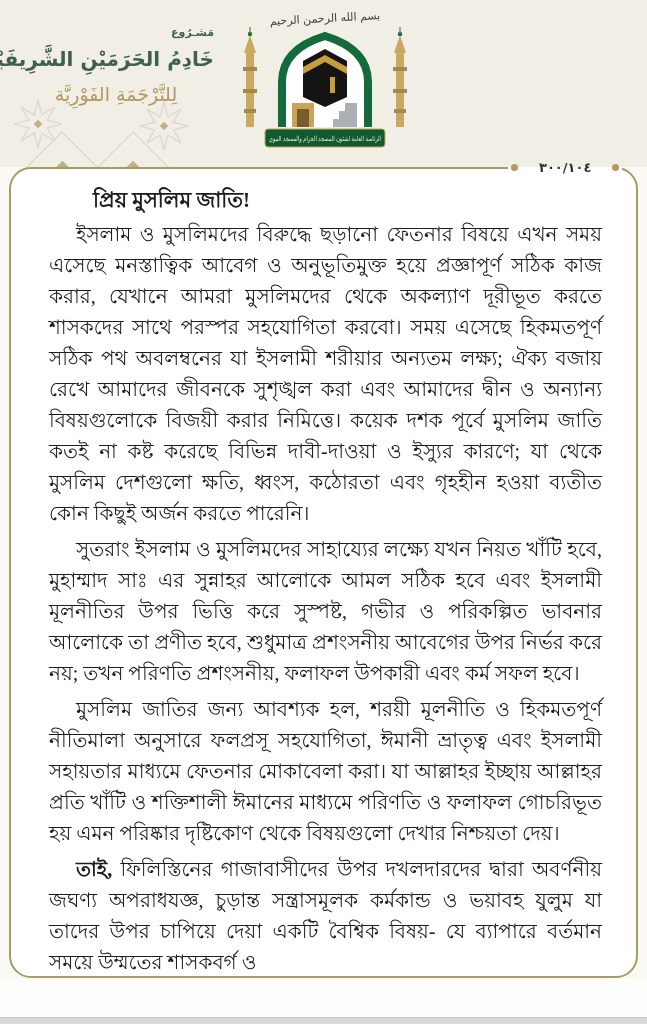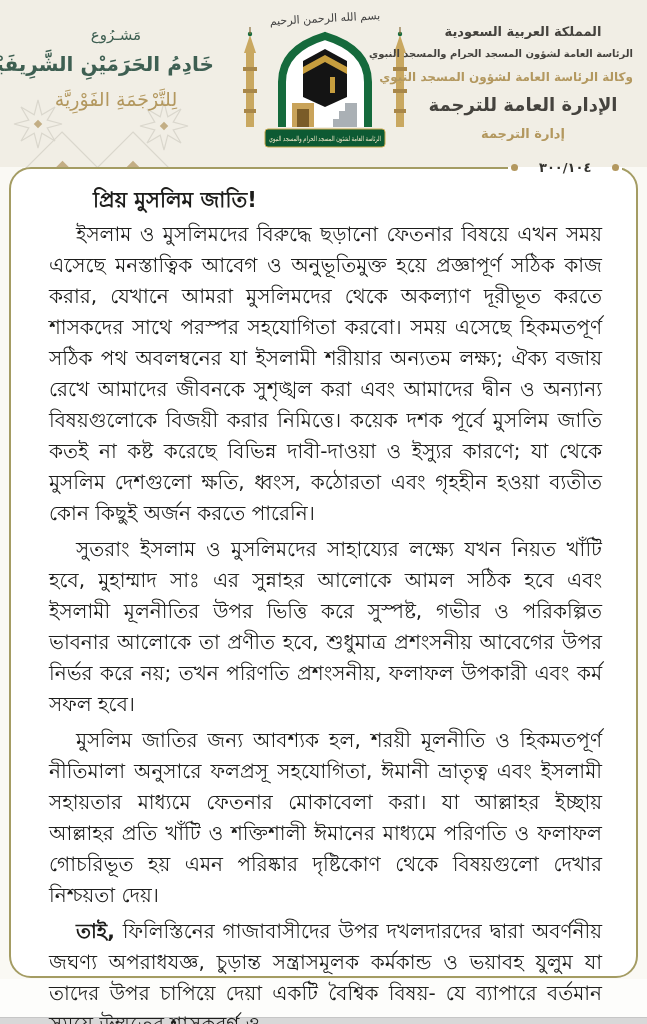--- a/index.html
+++ b/index.html
@@ -13,21 +13,21 @@
   .header-band {
     position:absolute; left:0; top:0; width:647px; height:167px;
     background: var(--header-bg, #f1eee5);
   }
 
   
   .left-callig {
     position:absolute; left:18px; top:26px; width:196px;
     text-align:center; z-index:2; direction:rtl;
   }
-  .left-callig .l1 { font-size:15px; font-weight:normal; color:var(--teal, #3e5f52); }
+  .left-callig .l1 { font-size:11px; font-weight:bold; color:var(--teal, #3e5f52);text-align:right; }
   .left-callig .l2 { font-size:20px; font-weight:bold; color:var(--teal, #3e5f52); margin-top:8px; white-space:nowrap; }
   .left-callig .l3 { font-size:19px; font-weight:normal; color:var(--gold, #b3985f); margin-top:12px; }
 
   .ornament { position:absolute; left:6px; top:78px; z-index:1; }
 
   
   .logo-wrap { position:absolute; left:230px; top:12px; width:190px; text-align:center; z-index:2; }
   .bismillah { font-size:11px; color:#3f3f3f; transform:rotate(-3deg); direction:rtl; margin-bottom:2px; }
 
   
@@ -49,20 +49,21 @@
   }
   .ref-dot { width:7px; height:7px; border-radius:50%; background:var(--gold, #b3985f); }
   .ref-num { font-size:13px; font-weight:bold; color:#33322d; direction:rtl; letter-spacing:1px; }
 
   
   .card {
     position:absolute; left:9px; top:167px; width:629px; height:811px;
     background:#ffffff; border:2px solid var(--card-border, #a49c63);
     border-radius:22px; z-index:3;
     padding:16px 34px 0 38px;
+    font-family:Liberation Serif, serif;
   }
   .doc { color:#1d1d1b; font-size:20px; line-height:31px; text-align:justify; }
   .doc .salutation { font-weight:bold; font-size:21px; margin-left:44px; margin-bottom:3px; text-align:left; }
   .doc p { text-indent:27px; margin-bottom:5px; }
   .doc .lead { font-weight:bold; }
 
   
   .below-strip { position:absolute; left:0; top:979px; width:647px; height:38px; background:#fdfdfb; }
   .bottom-bar { position:absolute; left:0; top:1017px; width:647px; height:7px;
     background:#d8d8d8; border-top:1px solid #c6c6c6; }
@@ -136,27 +137,20 @@
           <polygon points="98,100 98,92 104,92 104,84 110,84 110,76 122,76 122,100"></polygon>
         </g>
 
         <g>
           <rect x="30" y="102" width="120" height="18" rx="3" fill="#0d5a33" stroke="#caa94f" stroke-width="1"></rect>
           <text x="90" y="114" text-anchor="middle" font-size="7" fill="#f3e8c8" textLength="112" lengthAdjust="spacingAndGlyphs">الرئاسة العامة لشئون المسجد الحرام والمسجد النبوي</text>
         </g>
       </svg>
     </div>
 
-    <div class="right-block">
-      <div class="r1">المملكة العربية السعودية</div>
-      <div class="r2">الرئاسة العامة لشؤون المسجد الحرام والمسجد النبوي</div>
-      <div class="r3">وكالة الرئاسة العامة لشؤون المسجد النبوي</div>
-      <div class="r4">الإدارة العامة للترجمة</div>
-      <div class="r5">إدارة الترجمة</div>
-    </div>
   </div>
 
   <div class="ref-line">
     <span class="ref-dot"></span>
     <span class="ref-num">٣٠٠/١٠٤</span>
     <span class="ref-dot"></span>
   </div>
 
   <div class="card">
     <div class="doc">

